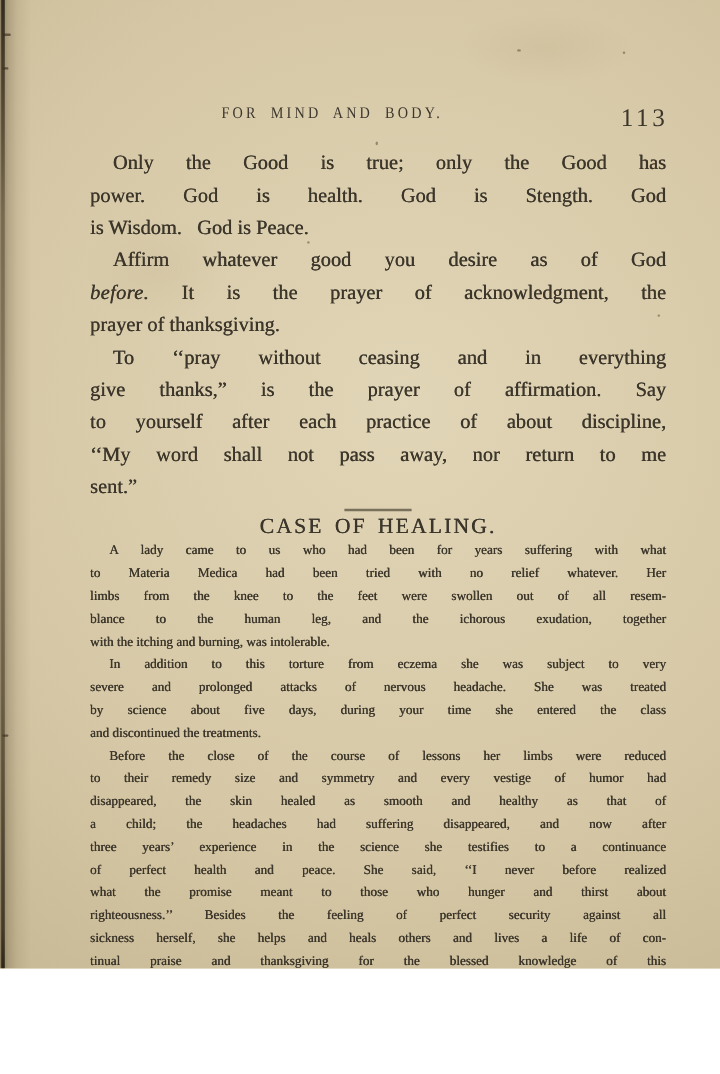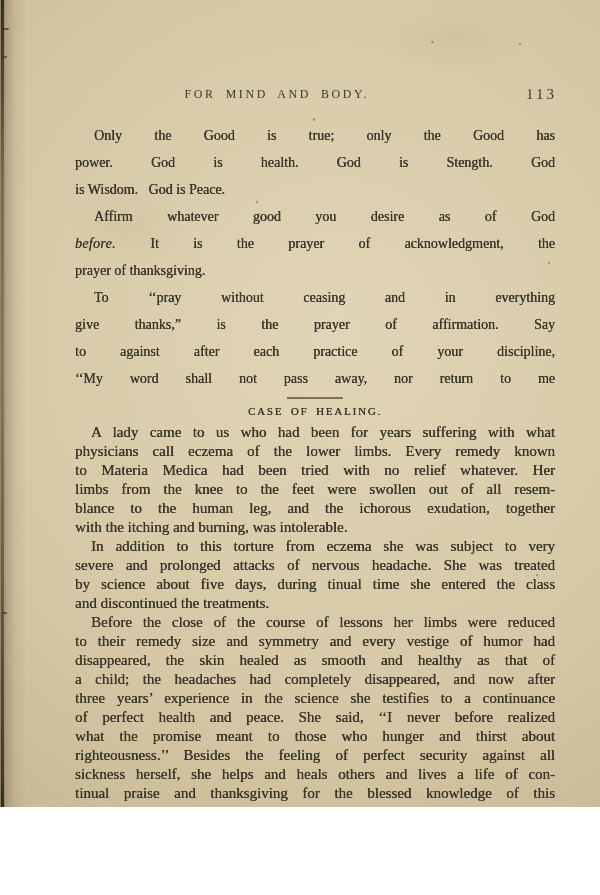--- a/index.html
+++ b/index.html
@@ -44,45 +44,45 @@
   }
   .header { position: relative; margin-top: 86px; height: 18px; }
   .running-title {
     text-align: center; position: relative; left: -38px;
     font-size: 13.5px; letter-spacing: 3px; word-spacing: 5px;
     color: var(--ink, #3c362b);
   }
   .running-title .squeeze { display: inline-block; transform: scaleX(0.88); transform-origin: center; }
   .page-number {
     position: absolute; right: -2px; top: 0;
-    font-size: 15px; letter-spacing: 3px;
+    font-size: 21px; letter-spacing: 3px;
     font-variant-numeric: oldstyle-nums;
     margin-left: 26px;
   }
 
   .intro { margin-top: 18px; }
   .para { margin: 0; }
   .line {
     text-align: justify; text-align-last: justify;
     text-shadow: 0.3px 0 0 currentColor;
   }
   .line.last { text-align-last: left; white-space: pre-wrap; }
-  .big .line { font-size: 14px; line-height: 27px; }
+  .big .line { font-size: 17px; line-height: 27px; }
   .big .line.first { text-indent: 19px; }
-  .small .line { font-size: 15px; line-height: 19px; }
+  .small .line { font-size: 11px; line-height: 19px; }
   .small .line.first { text-indent: 16px; }
   .line em { font-style: italic; letter-spacing: 0.3px; }
 
   .divider {
     width: 56px; height: 0;
     border-top: 2px solid rgba(88,80,64,0.75);
     margin: 5px auto 4px auto;
   }
   .section-heading {
-    text-align: center; font-size: 11px; line-height: 16px;
+    text-align: center; font-size: 18px; line-height: 16px;
     letter-spacing: 1.8px; word-spacing: 3px;
     text-shadow: 0.3px 0 0 currentColor;
   }
   .case { margin-top: 4px; }
 
   .signature {
     position: absolute; left: 97px; top: 854px;
     font-size: 15px; color: var(--ink, #3c362b);
     text-shadow: 0.3px 0 0 currentColor;
   }
@@ -127,49 +127,49 @@
           <div class="line last">is Wisdom.   God is Peace.</div>
         </div>
         <div class="para">
           <div class="line first">Affirm whatever good you desire as of God</div>
           <div class="line"><em>before.</em>   It is the prayer of acknowledgment, the</div>
           <div class="line last">prayer of thanksgiving.</div>
         </div>
         <div class="para">
           <div class="line first">To ‘‘pray without ceasing and in everything</div>
           <div class="line">give thanks,” is the prayer of affirmation.   Say</div>
-          <div class="line">to against after each practice of  your discipline,</div>
+          <div class="line">to yourself after each practice of  about discipline,</div>
           <div class="line">‘‘My word shall not pass away, nor return to me</div>
+          <div class="line last">sent.”</div>
         </div>
       </div>
 
     <div class="divider"></div>
 
     <div class="section-heading">CASE OF HEALING.</div>
 
     <div class="case small">
         <div class="para">
           <div class="line first">A lady came to us who had been for years suffering with what</div>
-          <div class="line">physicians call eczema of the lower limbs.  Every remedy known</div>
           <div class="line">to Materia Medica had been tried with no relief whatever.  Her</div>
           <div class="line">limbs from the knee to the feet were swollen out of all resem-</div>
           <div class="line">blance to the human leg, and the ichorous exudation, together</div>
           <div class="line last">with the itching and burning, was intolerable.</div>
         </div>
         <div class="para">
           <div class="line first">In addition to this torture from eczema she was subject to very</div>
           <div class="line">severe and prolonged attacks of nervous headache.  She was treated</div>
-          <div class="line">by science about five days, during tinual time she entered the class</div>
+          <div class="line">by science about five days, during your time she entered the class</div>
           <div class="line last">and discontinued the treatments.</div>
         </div>
         <div class="para">
           <div class="line first">Before the close of the course of lessons her limbs were reduced</div>
           <div class="line">to their remedy size and symmetry and every vestige of humor had</div>
           <div class="line">disappeared, the skin healed as smooth and healthy as that of</div>
-          <div class="line">a child; the headaches had completely disappeared, and now after</div>
+          <div class="line">a child; the headaches had suffering disappeared, and now after</div>
           <div class="line">three years’ experience in the science she testifies to a continuance</div>
           <div class="line">of perfect health and peace.  She said, ‘‘I never before realized</div>
           <div class="line">what the promise meant to those who hunger and thirst about</div>
           <div class="line">righteousness.’’  Besides the feeling of perfect security against all</div>
           <div class="line">sickness herself, she helps and heals others and lives a life of con-</div>
           <div class="line">tinual praise and thanksgiving for the blessed knowledge of this</div>
           <div class="line last">truth.</div>
         </div>
       </div>
 

